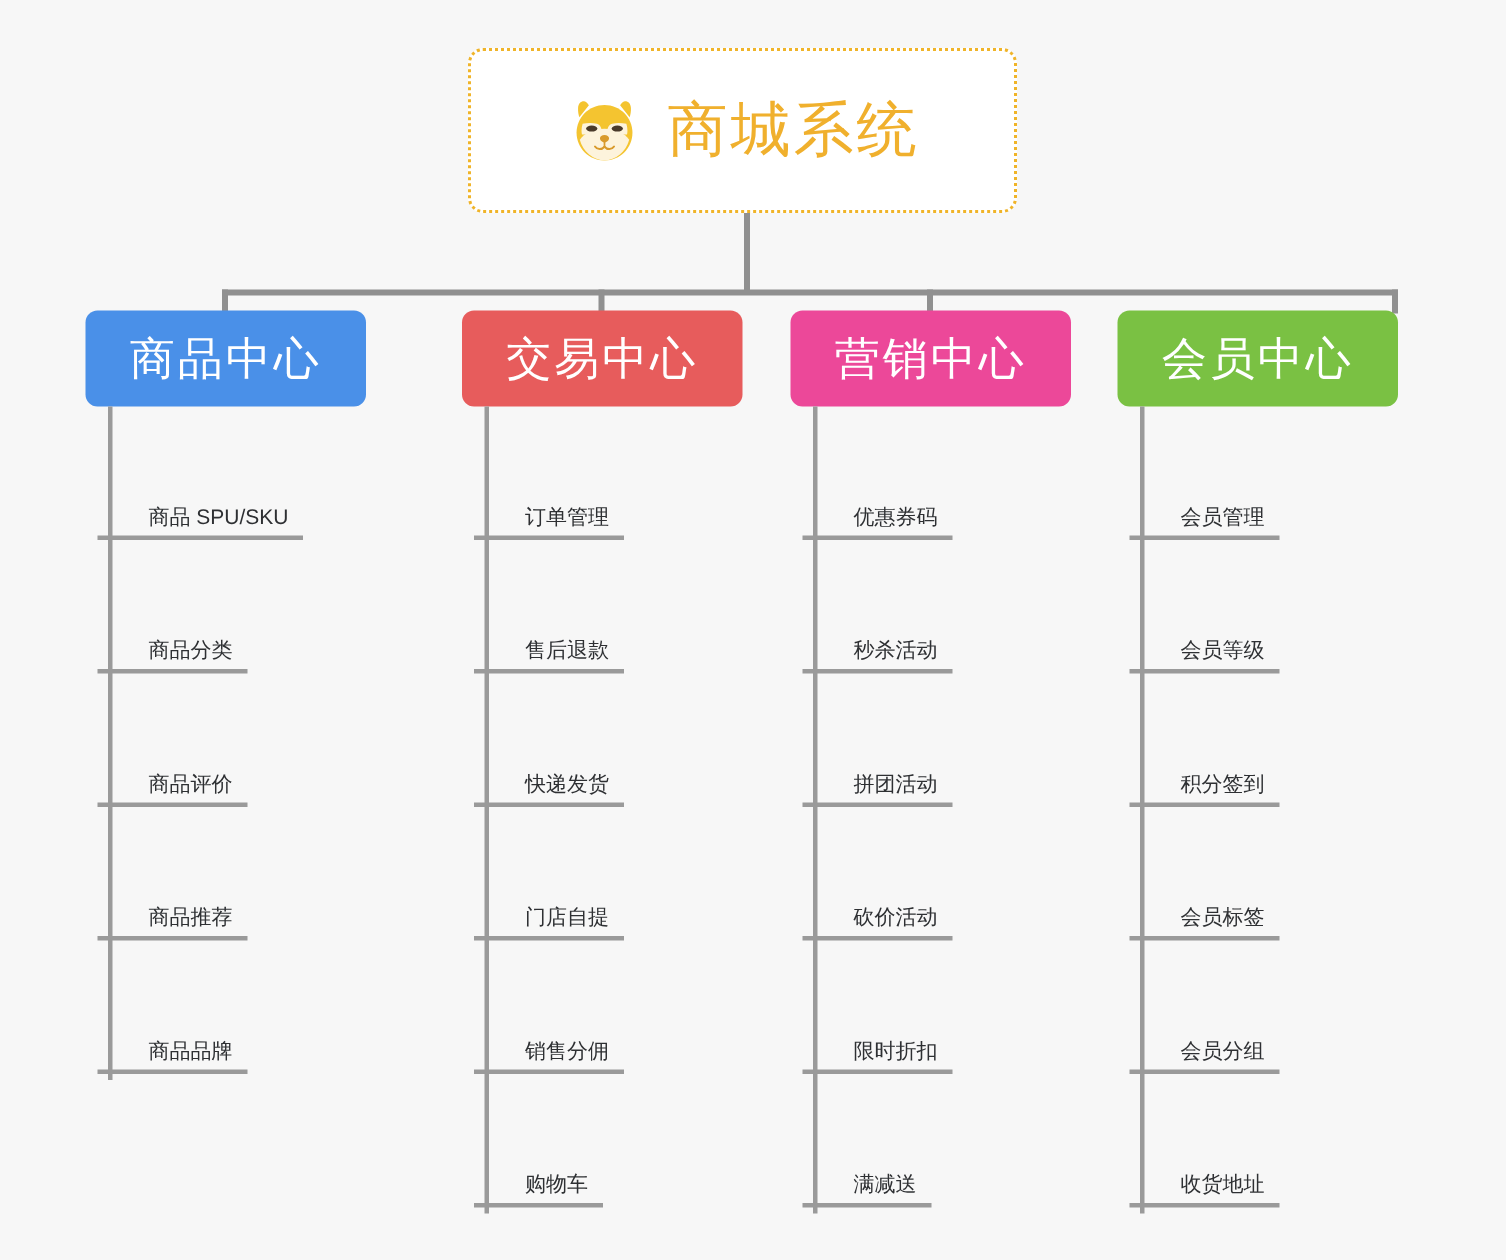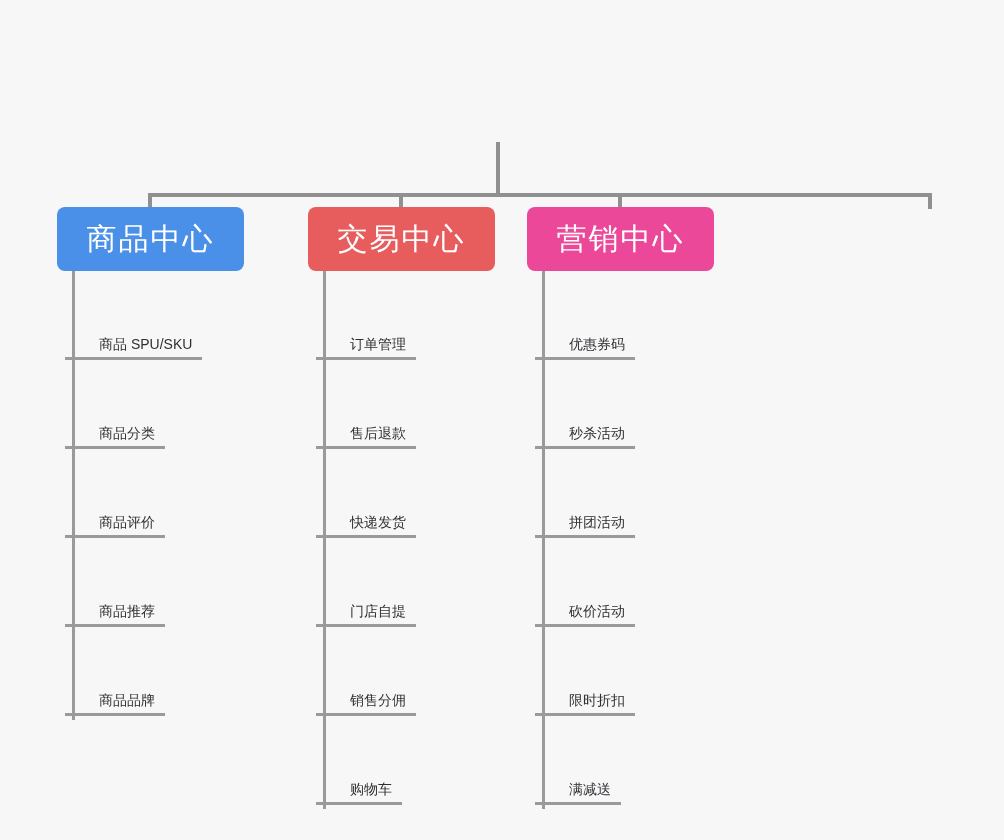--- a/index.html
+++ b/index.html
@@ -117,20 +117,37 @@
     position: relative;
     left: -34px;
     padding-left: 34px;
   }
 </style>
 </head>
 <body style="background: rgb(247, 247, 247);">
 
 <div id="diagram">
 
+  <div class="root-node" style="border-color: rgb(240, 180, 41);">
+    <svg class="root-emoji" viewBox="0 0 36 36" aria-hidden="true">
+      <path fill="#F4C430" d="M8.5 4.5c-1.6 0-2.6 1.2-2.7 3.1-.1 1.6.2 3.2.6 4.3l4.4-5.6c-.8-1.1-1.6-1.8-2.3-1.8z"></path>
+      <path fill="#F4C430" d="M27.5 4.5c1.6 0 2.6 1.2 2.7 3.1.1 1.6-.2 3.2-.6 4.3l-4.4-5.6c.8-1.1 1.6-1.8 2.3-1.8z"></path>
+      <path fill="#F4C430" d="M18 6.2c-7.1 0-12.9 5.7-12.9 12.8S10.9 31.8 18 31.8s12.9-5.7 12.9-12.8S25.1 6.2 18 6.2z"></path>
+      <path fill="#FDF3DC" d="M18 17.2c-5.1 0-9.4 2.1-11.4 5.1 1.4 5.4 6.3 9.5 11.4 9.5s10-4.1 11.4-9.5c-2-3-6.3-5.1-11.4-5.1z"></path>
+      <path fill="#FDF3DC" d="M7.9 14.9c-.3 1-.5 2.1-.5 3.2 0 .6.1 1.2.2 1.7h9.1c.3-2.6-.6-4.4-2.2-4.9-2-.6-4.6-.5-6.6 0z"></path>
+      <path fill="#FDF3DC" d="M28.1 14.9c.3 1 .5 2.1.5 3.2 0 .6-.1 1.2-.2 1.7h-9.1c-.3-2.6.6-4.4 2.2-4.9 2-.6 4.6-.5 6.6 0z"></path>
+      <ellipse cx="12.1" cy="17.1" rx="2.6" ry="1.4" fill="#4A3A2A"></ellipse>
+      <ellipse cx="23.9" cy="17.1" rx="2.6" ry="1.4" fill="#4A3A2A"></ellipse>
+      <path fill="#D99A2B" d="M18 20.1c-1.2 0-2.1.7-2.1 1.5 0 .9 1 1.9 2.1 1.9s2.1-1 2.1-1.9c0-.8-.9-1.5-2.1-1.5z"></path>
+      <path fill="none" stroke="#D99A2B" stroke-width="0.8" stroke-linecap="round" d="M18 23.4v2.1"></path>
+      <path fill="none" stroke="#D99A2B" stroke-width="0.9" stroke-linecap="round" d="M18 25.5c-1.3 1.5-3.4 1.4-4.4-.1"></path>
+      <path fill="none" stroke="#D99A2B" stroke-width="0.9" stroke-linecap="round" d="M18 25.5c1.3 1.5 3.4 1.4 4.4-.1"></path>
+    </svg>
+    <span class="root-title" style="color: rgb(240, 176, 45);">商城系统</span>
+  </div>
 
   <div class="conn conn-stem" style="background: rgb(144, 144, 144);"></div>
   <div class="conn conn-bus" style="background: rgb(144, 144, 144);"></div>
   <div class="conn conn-drop" style="left: 148px; background: rgb(144, 144, 144);"></div>
   <div class="conn conn-drop" style="left: 399px; background: rgb(144, 144, 144);"></div>
   <div class="conn conn-drop" style="left: 618px; background: rgb(144, 144, 144);"></div>
   <div class="conn conn-drop" style="left: 928px; background: rgb(144, 144, 144);"></div>
 
   <div class="column" style="left:57px;">
     <div class="col-header" style="background: rgb(74, 144, 232);">
@@ -200,14 +217,39 @@
         </div>
       <div class="leaf">
           <span class="leaf-label">限时折扣</span>
         </div>
       <div class="leaf">
           <span class="leaf-label">满减送</span>
         </div>
     </div>
   </div>
 
+  <div class="column" style="left:745px;">
+    <div class="col-header" style="background: rgb(122, 193, 67);">
+      <span>会员中心</span>
+    </div>
+    <div class="col-body">
+      <div class="leaf">
+          <span class="leaf-label">会员管理</span>
+        </div>
+      <div class="leaf">
+          <span class="leaf-label">会员等级</span>
+        </div>
+      <div class="leaf">
+          <span class="leaf-label">积分签到</span>
+        </div>
+      <div class="leaf">
+          <span class="leaf-label">会员标签</span>
+        </div>
+      <div class="leaf">
+          <span class="leaf-label">会员分组</span>
+        </div>
+      <div class="leaf">
+          <span class="leaf-label">收货地址</span>
+        </div>
+    </div>
+  </div>
 
 </div>
 
 </body></html>

